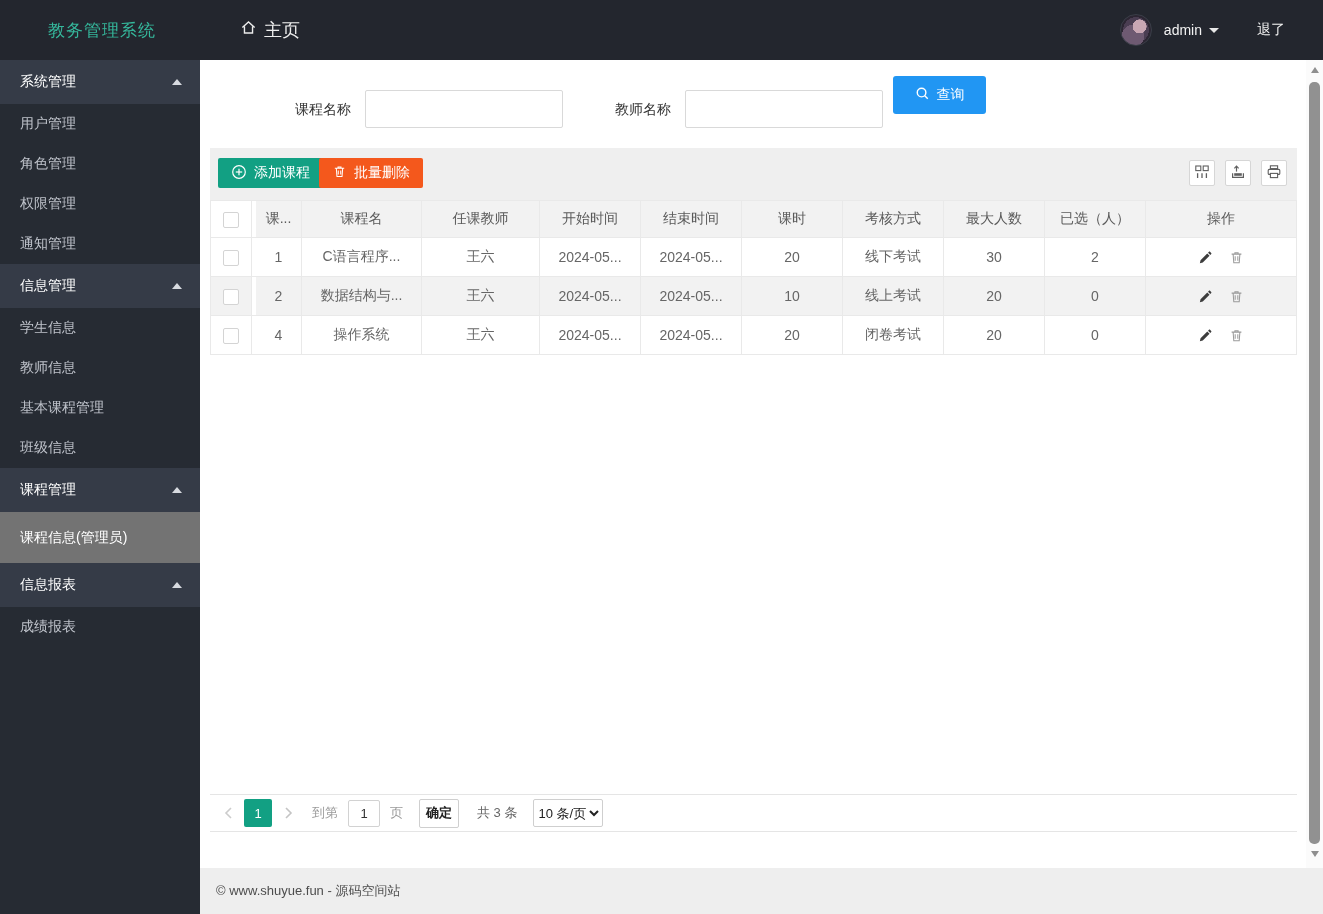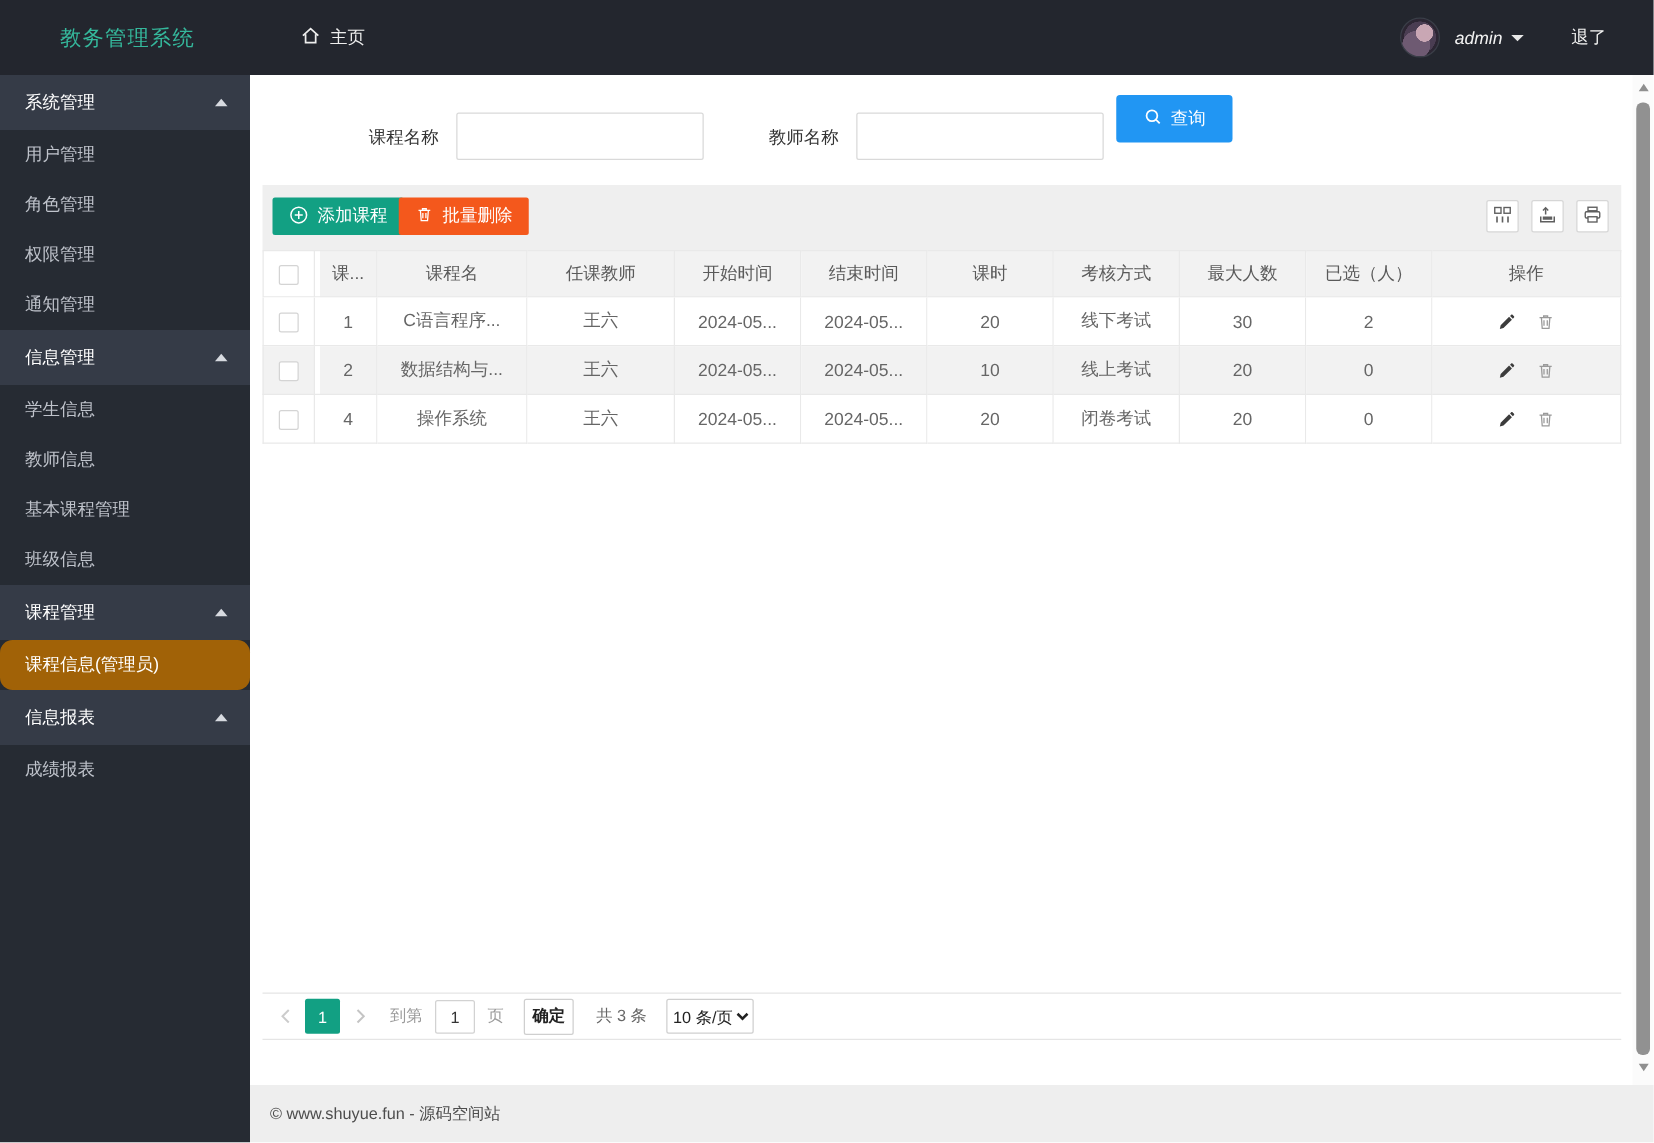--- a/index.html
+++ b/index.html
@@ -6,42 +6,42 @@
   html,body { width:1323px; height:914px; }
   body {
     position:relative; overflow:hidden; background:#fff;
     font-family:"Liberation Sans", sans-serif; font-size:14px;
   }
   
   .navbar { position:absolute; left:0; top:0; width:1323px; height:60px; background:#23262e; z-index:5; }
   .brand { position:absolute; left:48px; top:0; height:60px; display:flex; align-items:center;
            color:#35b89c; font-size:17px; letter-spacing:1px; cursor:pointer; }
   .nav-home { position:absolute; left:240px; top:0; height:60px; display:flex; align-items:center; gap:7px;
-              color:#ededed; font-size:14px; cursor:pointer; }
+              color:#ededed; font-size:18px; cursor:pointer; }
   .nav-right { position:absolute; right:38px; top:0; height:60px; display:flex; align-items:center; }
   .avatar { width:32px; height:32px; border-radius:50%;
             background:
               radial-gradient(circle at 62% 38%, #c9a7b4 0 26%, transparent 27%),
               radial-gradient(circle at 40% 70%, #6e5a72 0 40%, transparent 41%),
               radial-gradient(circle at 50% 50%, #4a3d52 0 60%, #2c2633 61%);
             border:1px solid #3a3e48; cursor:pointer; }
-  .username { color:#f2f2f2; margin-left:12px; margin-right:7px; cursor:pointer;font-style:italic; }
+  .username { color:#f2f2f2; margin-left:12px; margin-right:7px; cursor:pointer; }
   .caret-down { width:0; height:0; border-left:5px solid transparent; border-right:5px solid transparent;
                 border-top:5px solid #e8e8e8; }
   .logout { color:#f2f2f2; margin-left:38px; cursor:pointer; }
 
   
   .sidebar { position:absolute; left:0; top:60px; width:200px; height:854px; background:#262b33; z-index:4; }
   .menu-header { height:44px; background:#353b47; color:#ffffff; display:flex; align-items:center;
                  justify-content:space-between; padding:0 18px 0 20px; cursor:pointer; font-size:14px; }
   .caret-up { width:0; height:0; border-left:5px solid transparent; border-right:5px solid transparent;
               border-bottom:6px solid #d7dae0; }
   .menu-item { height:40px; background:#262b33; color:#bfc3cb; display:flex; align-items:center;
                padding-left:20px; cursor:pointer; font-size:14px; }
-  .menu-item.active { height:40px; background:#a16207; color:#ffffff;border-radius:10px; }
+  .menu-item.active { height:51px; background:#737373; color:#ffffff; }
 
   
   .main { position:absolute; left:200px; top:60px; width:1106px; height:808px; background:#fff; }
 
   .search-bar { position:absolute; left:0; top:0; width:1106px; height:64px; background:#fff; }
   .f-label { position:absolute; top:30px; height:38px; line-height:38px; color:#333; }
   .lbl-course { left:95px; }
   .lbl-teacher { left:415px; }
   .txt-input { position:absolute; top:30px; width:198px; height:38px; border:1px solid #d9d9d9;
                border-radius:2px; padding:0 10px; font-size:14px; color:#333; outline:none; background:#fff; }

